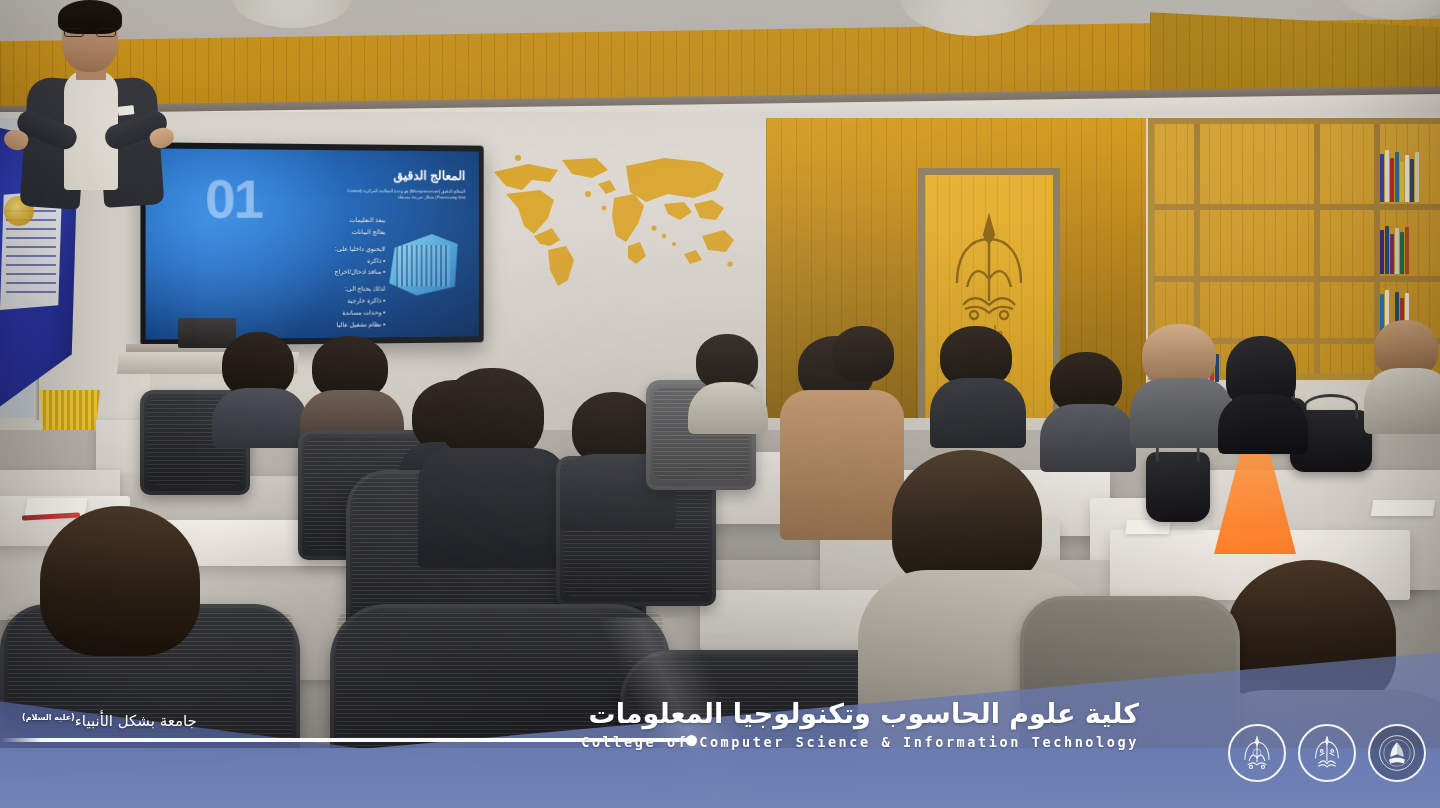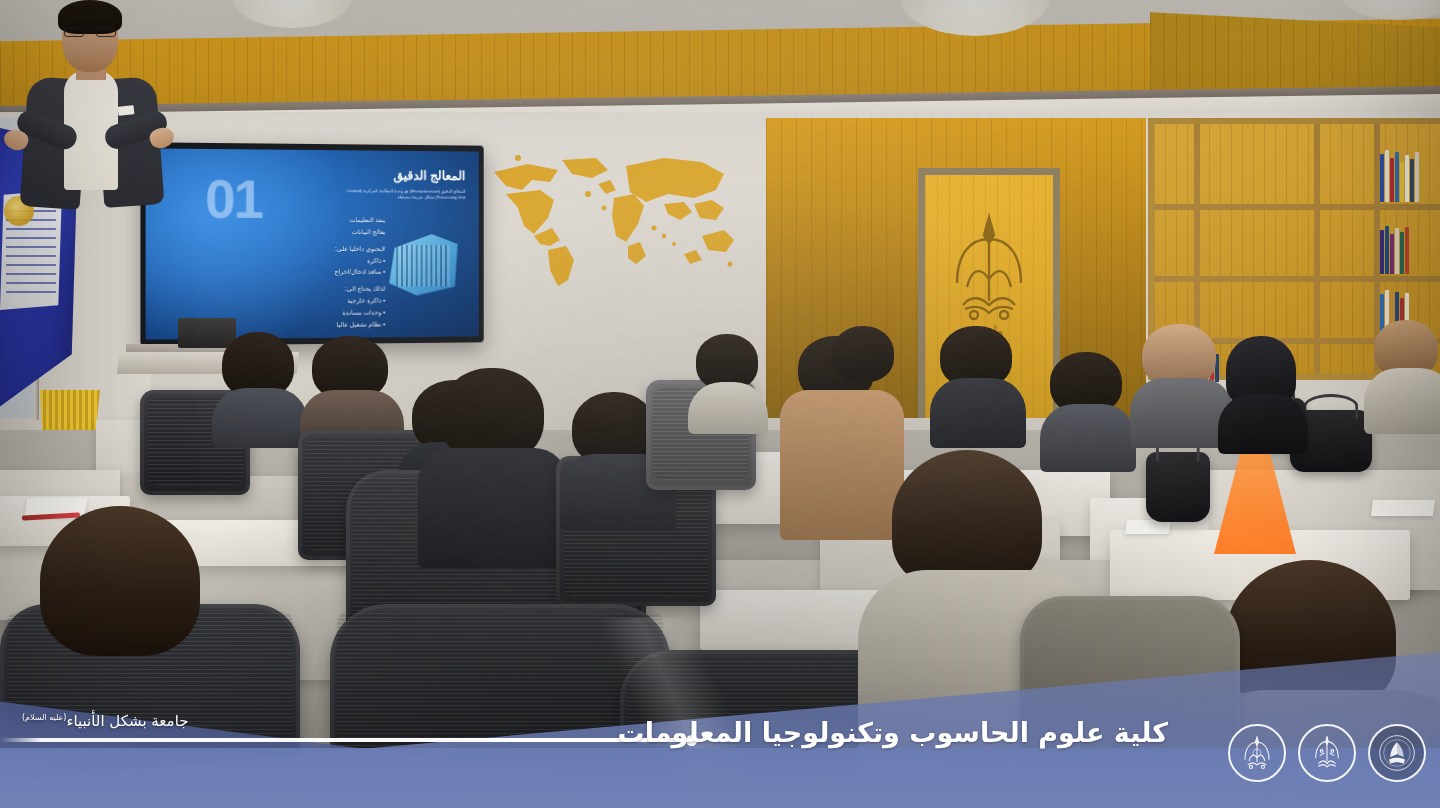--- a/index.html
+++ b/index.html
@@ -243,38 +243,38 @@
      background:linear-gradient(185deg, rgba(108,124,176,.55) 0%, rgba(104,120,174,.80) 40%, rgba(106,124,178,.97) 100%);
      clip-path:polygon(0 100%, 100% 100%, 100% 18%, 0 86%); }
   .brand-shape-left{ position:absolute; left:0; bottom:0; width:760px; height:190px;
      background:linear-gradient(185deg, rgba(52,62,100,.52) 0%, rgba(74,88,140,.82) 55%, rgba(98,114,166,.96) 100%);
      clip-path:polygon(0 44%, 100% 96%, 100% 100%, 0 100%); }
   .brand-sheen{ position:absolute; left:300px; bottom:0; width:760px; height:190px;
      background:linear-gradient(66deg, rgba(255,255,255,0) 45%, rgba(255,255,255,.16) 50%, rgba(255,255,255,0) 56%); }
   .brand-base{ position:absolute; left:0; bottom:0; width:1440px; height:60px;
      background:linear-gradient(180deg, rgba(106,124,178,.92), rgba(112,130,182,.99)); }
 
-  .brand-text{ position:absolute; right:272px; bottom:58px; text-align:right; }
+  .brand-text{ position:absolute; right:301px; bottom:58px; text-align:right; }
   .brand-ar{ font-size:27px; color:#ffffff; direction:rtl; letter-spacing:0;
      font-family:"DejaVu Sans", sans-serif; font-weight:600; line-height:1.25;
      text-shadow:0 1px 3px rgba(0,0,0,.30); }
   .brand-en{ font-size:13.5px; color:#ffffff; letter-spacing:2.6px; font-weight:bold;
      margin-top:3px; text-shadow:0 1px 2px rgba(0,0,0,.30);
      font-family:"DejaVu Sans Mono", monospace; }
 
   .brand-rule{ position:absolute; left:0; bottom:66px; width:690px; height:4px;
      background:linear-gradient(90deg, rgba(255,255,255,.0) 0%, rgba(255,255,255,.95) 6%, #ffffff 100%);
      border-radius:2px; }
   .brand-rule:after{ content:""; position:absolute; right:-7px; top:-3px;
      width:11px; height:11px; border-radius:50%; background:#fff; }
 
   .uni-text{ position:absolute; left:22px; bottom:78px; direction:rtl;
      font-family:"DejaVu Sans", sans-serif; font-size:15px; color:#ffffff;
      letter-spacing:.2px; text-shadow:0 1px 3px rgba(0,0,0,.45); white-space:nowrap; }
-  .uni-text .small{ font-size:8px; vertical-align:super; }
+  .uni-text .small{ font-size:8px; vertical-align:super;font-weight:bold; }
 
   .logos{ position:absolute; right:14px; bottom:26px; display:flex; gap:12px; align-items:center; }
   .logo{ width:58px; height:58px; border-radius:50%;
      border:2px solid rgba(255,255,255,.92);
      display:flex; align-items:center; justify-content:center; }
   .logo svg{ width:74%; height:74%; }
   .logo.filled{ background:rgba(20,26,44,.30); }
 </style>
 </head>
 <body>
@@ -594,20 +594,21 @@
   <div class="brand-overlay">
     <div class="brand-shape-left"></div>
     <div class="brand-shape-right"></div>
     <div class="brand-sheen"></div>
     <div class="brand-base"></div>
 
     <div class="brand-rule"></div>
 
     <div class="brand-text">
       <div class="brand-ar">كلية علوم الحاسوب وتكنولوجيا المعلومات</div>
+      <div class="brand-en">College of Computer Science &amp; Information Technology</div>
     </div>
 
     <div class="uni-text">
       <span>جامعة بشكل الأنبياء</span><span class="small">(عليه السلام)</span>
     </div>
 
     <div class="logos">
       <div class="logo">
         <svg viewBox="0 0 60 60" xmlns="http://www.w3.org/2000/svg" aria-hidden="true">
           <g fill="none" stroke="#ffffff" stroke-width="1.6" opacity=".9">

